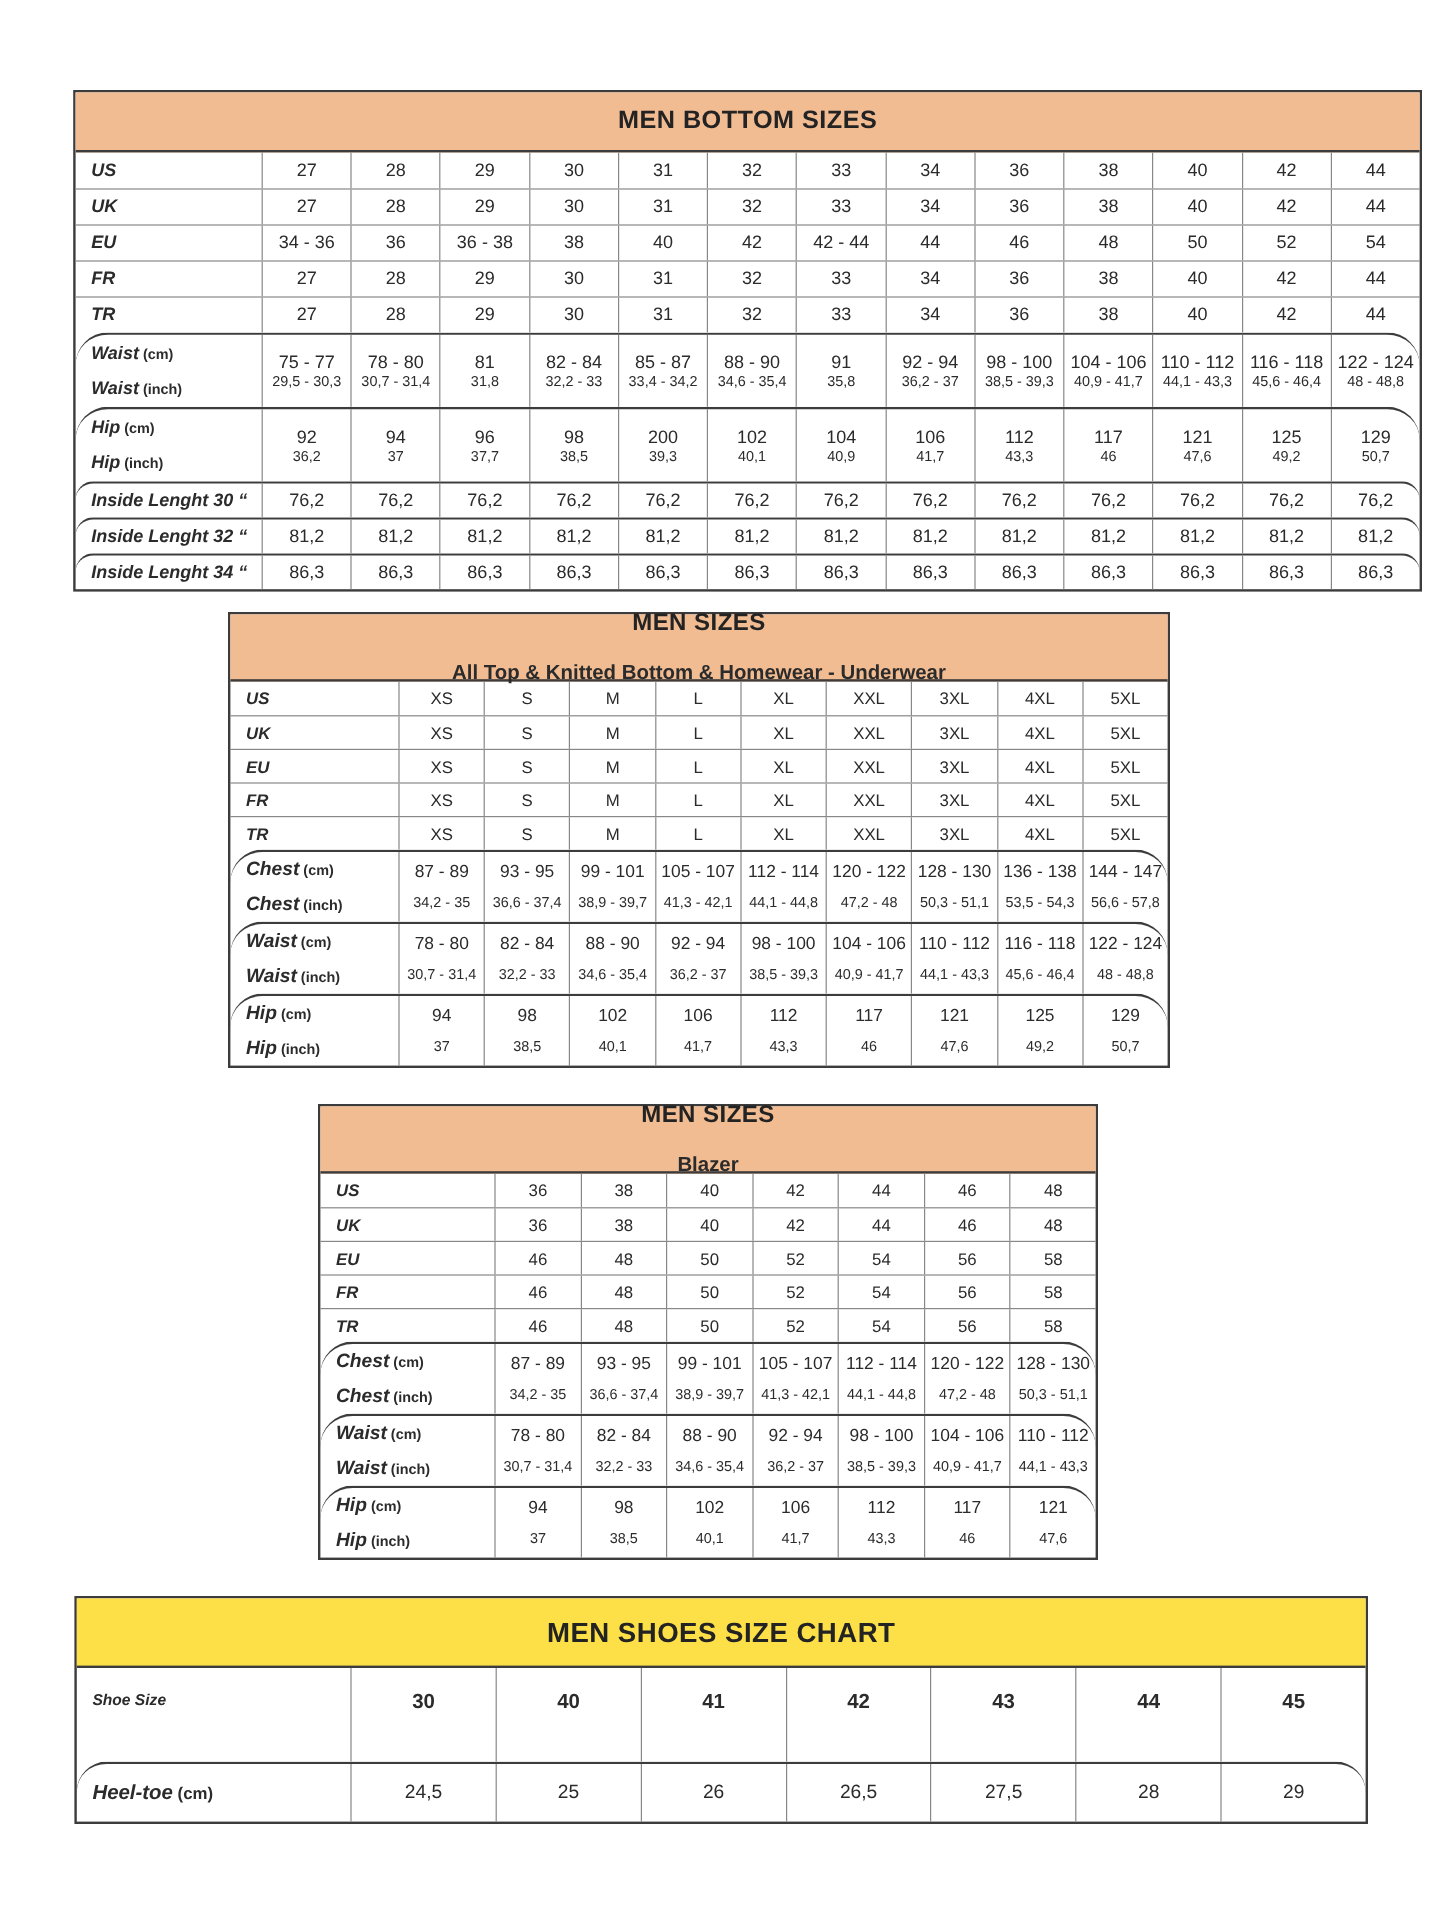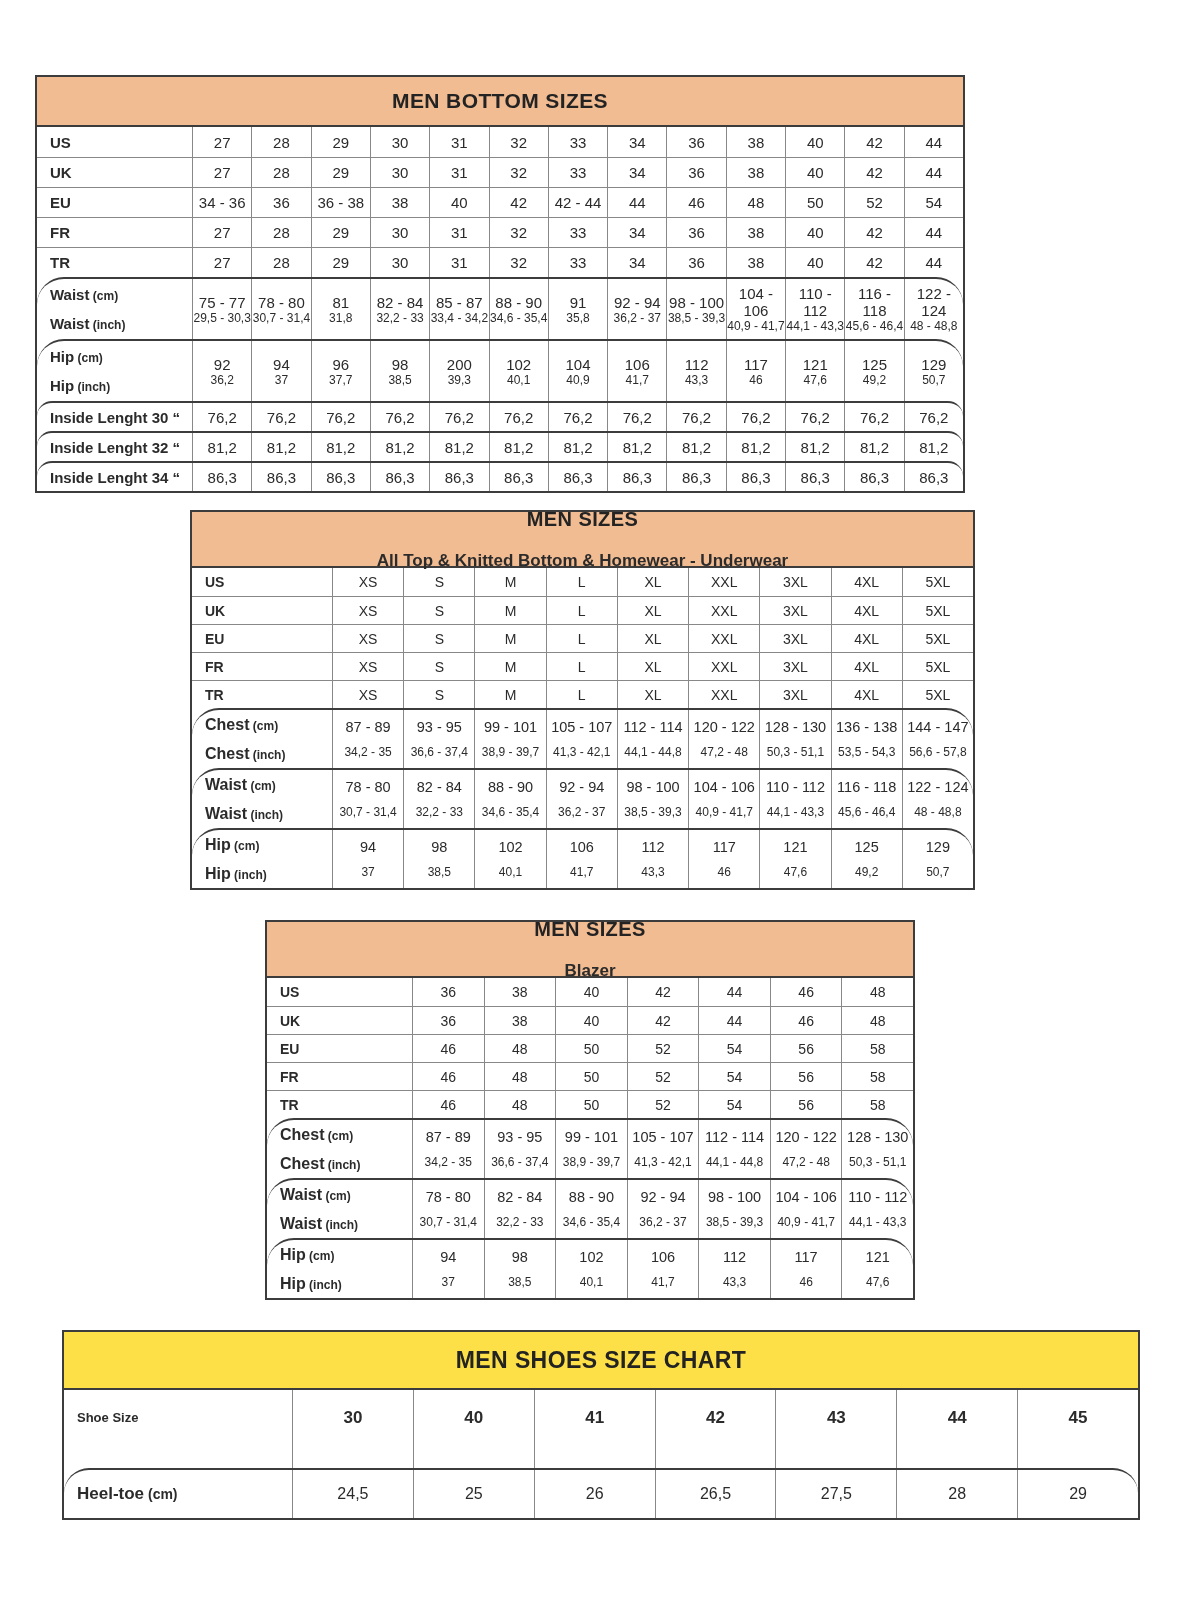--- a/index.html
+++ b/index.html
@@ -21,26 +21,26 @@
   .row{display:grid;box-sizing:border-box;align-items:stretch;}
   .sep-none{border-top:none;}
   .sep-light{border-top:1px solid #888888;}
   .sep-dark{border-top:2px solid #3c3c3c;border-radius:27px;}
   .cell{
     display:flex;flex-direction:column;justify-content:center;align-items:center;
     box-sizing:border-box;min-width:0;
   }
   .val{border-left:1px solid #888888;text-align:center;}
   .lbl{align-items:flex-start;padding-left:13px;border-left:none;}
-  .lname{font-weight:bold;}
+  .lname{font-weight:bold;font-style:italic;}
   .unit{font-weight:bold;font-size:12px;}
   .l2{white-space:nowrap;}
 
   
-  #t1{left:35px;top:75px;width:930px;}
+  #t1{left:61px;top:75px;width:1124px;}
   #t1 .hdr{height:50px;}
   #t1 .title{font-size:21px;}
   #t1 .row{grid-template-columns:155px repeat(13,1fr);}
   #t1 .single{height:30px;font-size:15px;}
   #t1 .grp{height:62px;}
   #t1 .grp .cell{}
   #t1 .l1{font-size:15px;}
   #t1 .l2{font-size:12px;}
   #t1 .lname,#t1 .single .lbl{font-size:15px;}
 

